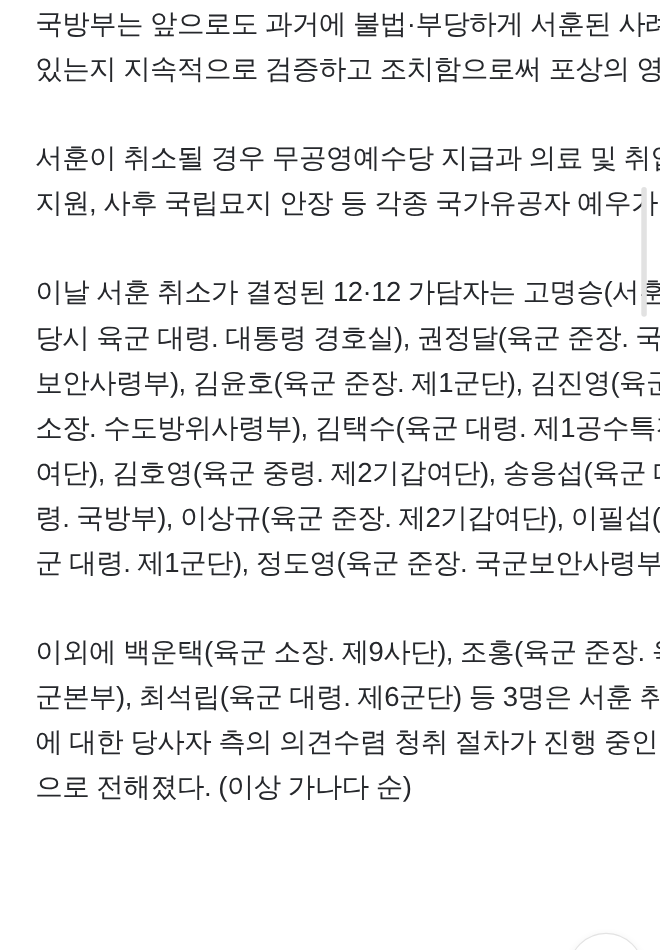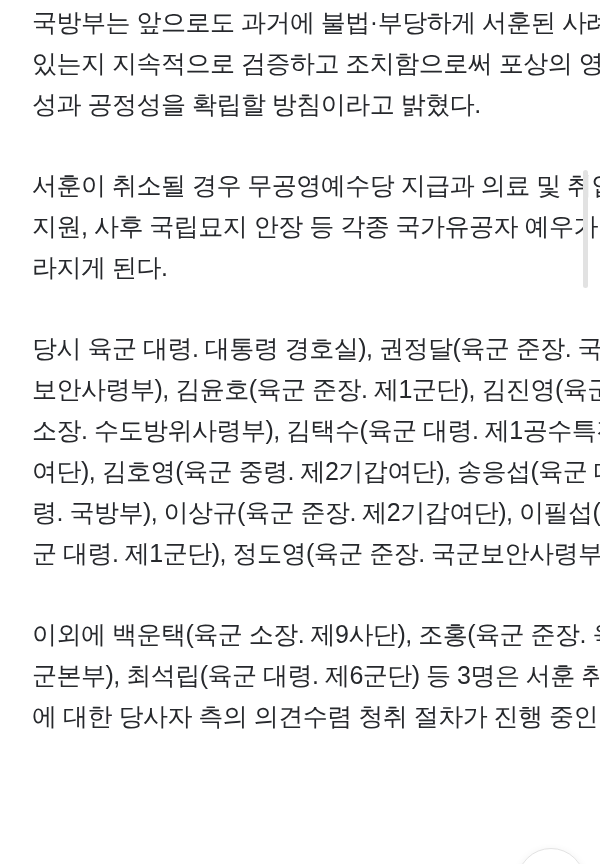--- a/index.html
+++ b/index.html
@@ -63,39 +63,39 @@
     margin-top: 12px;
   }
 </style>
 </head>
 <body>
 
 <main class="article">
     <p class="para">
       <span class="line">국방부는 앞으로도 과거에 불법·부당하게 서훈된 사례가</span>
       <span class="line">있는지 지속적으로 검증하고 조치함으로써 포상의 영예</span>
-      <span class="line">성과 공정성을 확립할 방침이라고 밝혔다.</span>
     </p>
     <p class="para">
       <span class="line">서훈이 취소될 경우 무공영예수당 지급과 의료 및 취업</span>
       <span class="line">지원, 사후 국립묘지 안장 등 각종 국가유공자 예우가 사</span>
-      <span class="line">라지게 된다.</span>
     </p>
     <p class="para">
+      <span class="line">이날 서훈 취소가 결정된 12·12 가담자는 고명승(서훈</span>
       <span class="line">당시 육군 대령. 대통령 경호실), 권정달(육군 준장. 국군</span>
       <span class="line">보안사령부), 김윤호(육군 준장. 제1군단), 김진영(육군</span>
       <span class="line">소장. 수도방위사령부), 김택수(육군 대령. 제1공수특전</span>
       <span class="line">여단), 김호영(육군 중령. 제2기갑여단), 송응섭(육군 대</span>
       <span class="line">령. 국방부), 이상규(육군 준장. 제2기갑여단), 이필섭(육</span>
       <span class="line">군 대령. 제1군단), 정도영(육군 준장. 국군보안사령부)</span>
     </p>
     <p class="para">
       <span class="line">이외에 백운택(육군 소장. 제9사단), 조홍(육군 준장. 육</span>
       <span class="line">군본부), 최석립(육군 대령. 제6군단) 등 3명은 서훈 취소</span>
       <span class="line">에 대한 당사자 측의 의견수렴 청취 절차가 진행 중인 것</span>
+      <span class="line">으로 전해졌다. (이상 가나다 순)</span>
     </p>
   </main>
 
 <div class="scrollbar-thumb"></div>
 
 <div class="fab">
   <span class="fab-icon">^</span>
 </div>
 
 </body></html>

